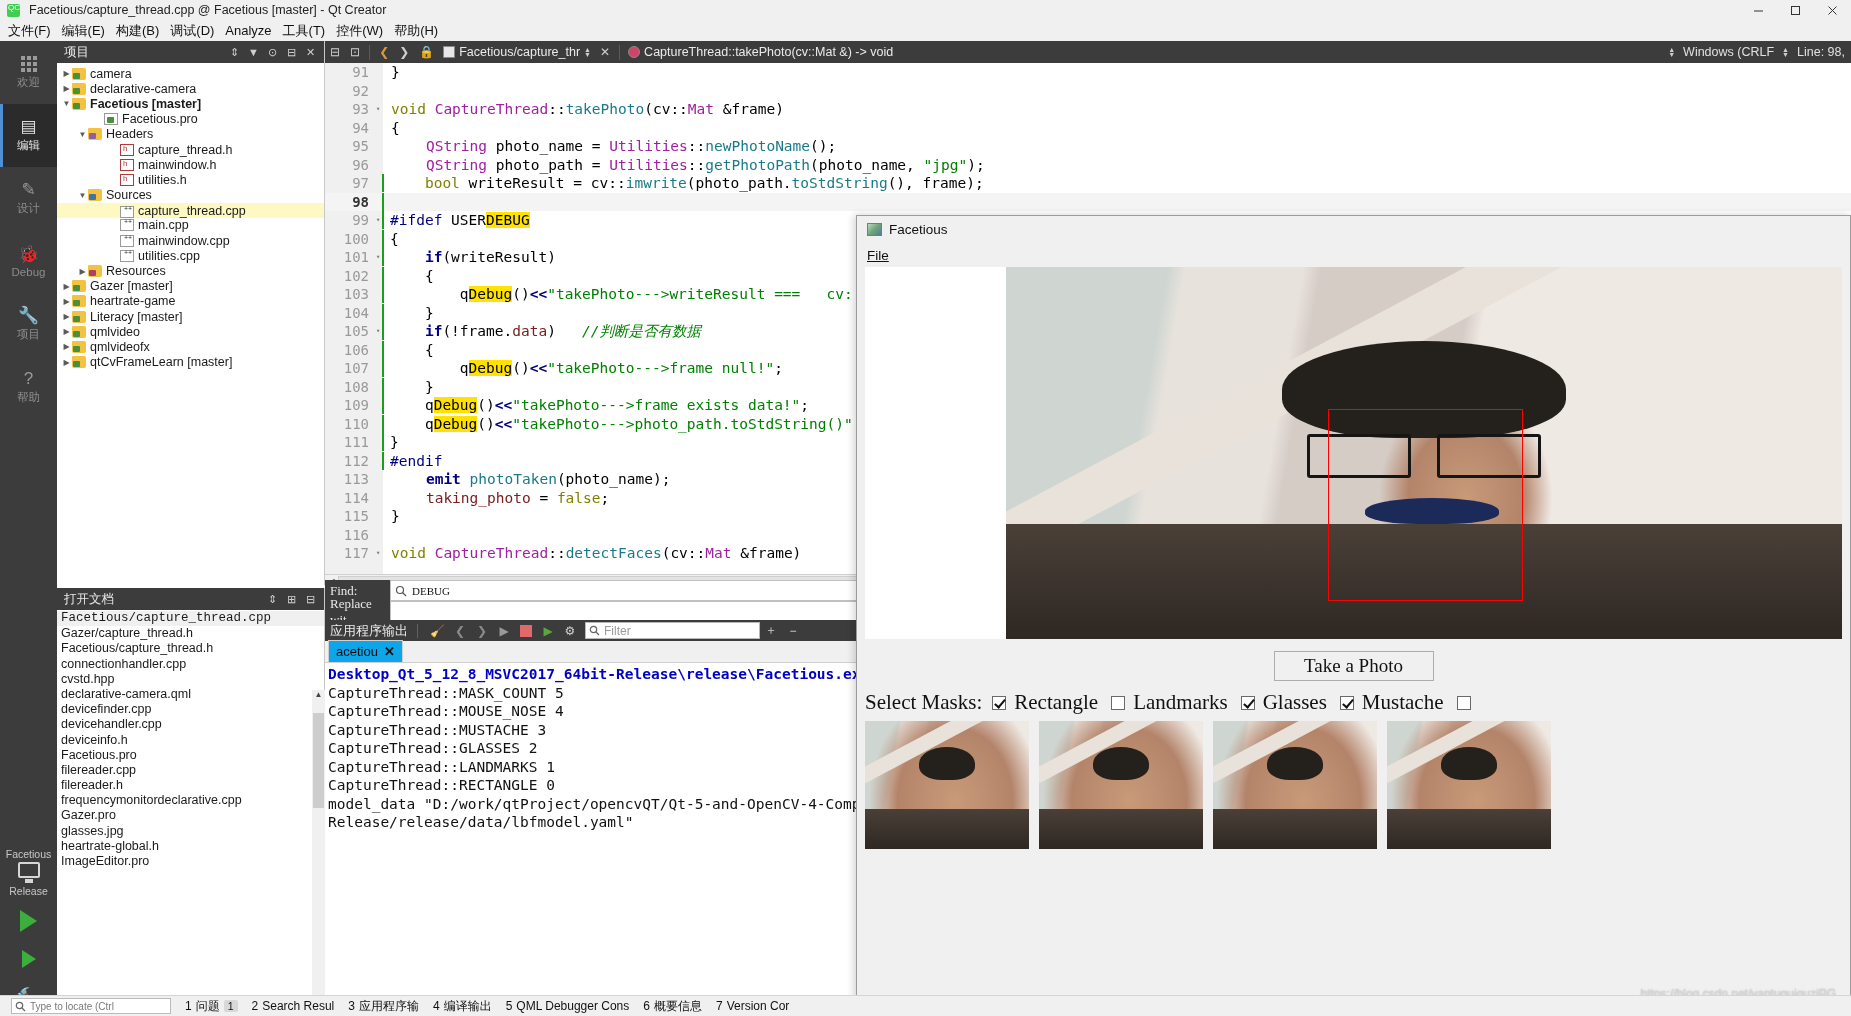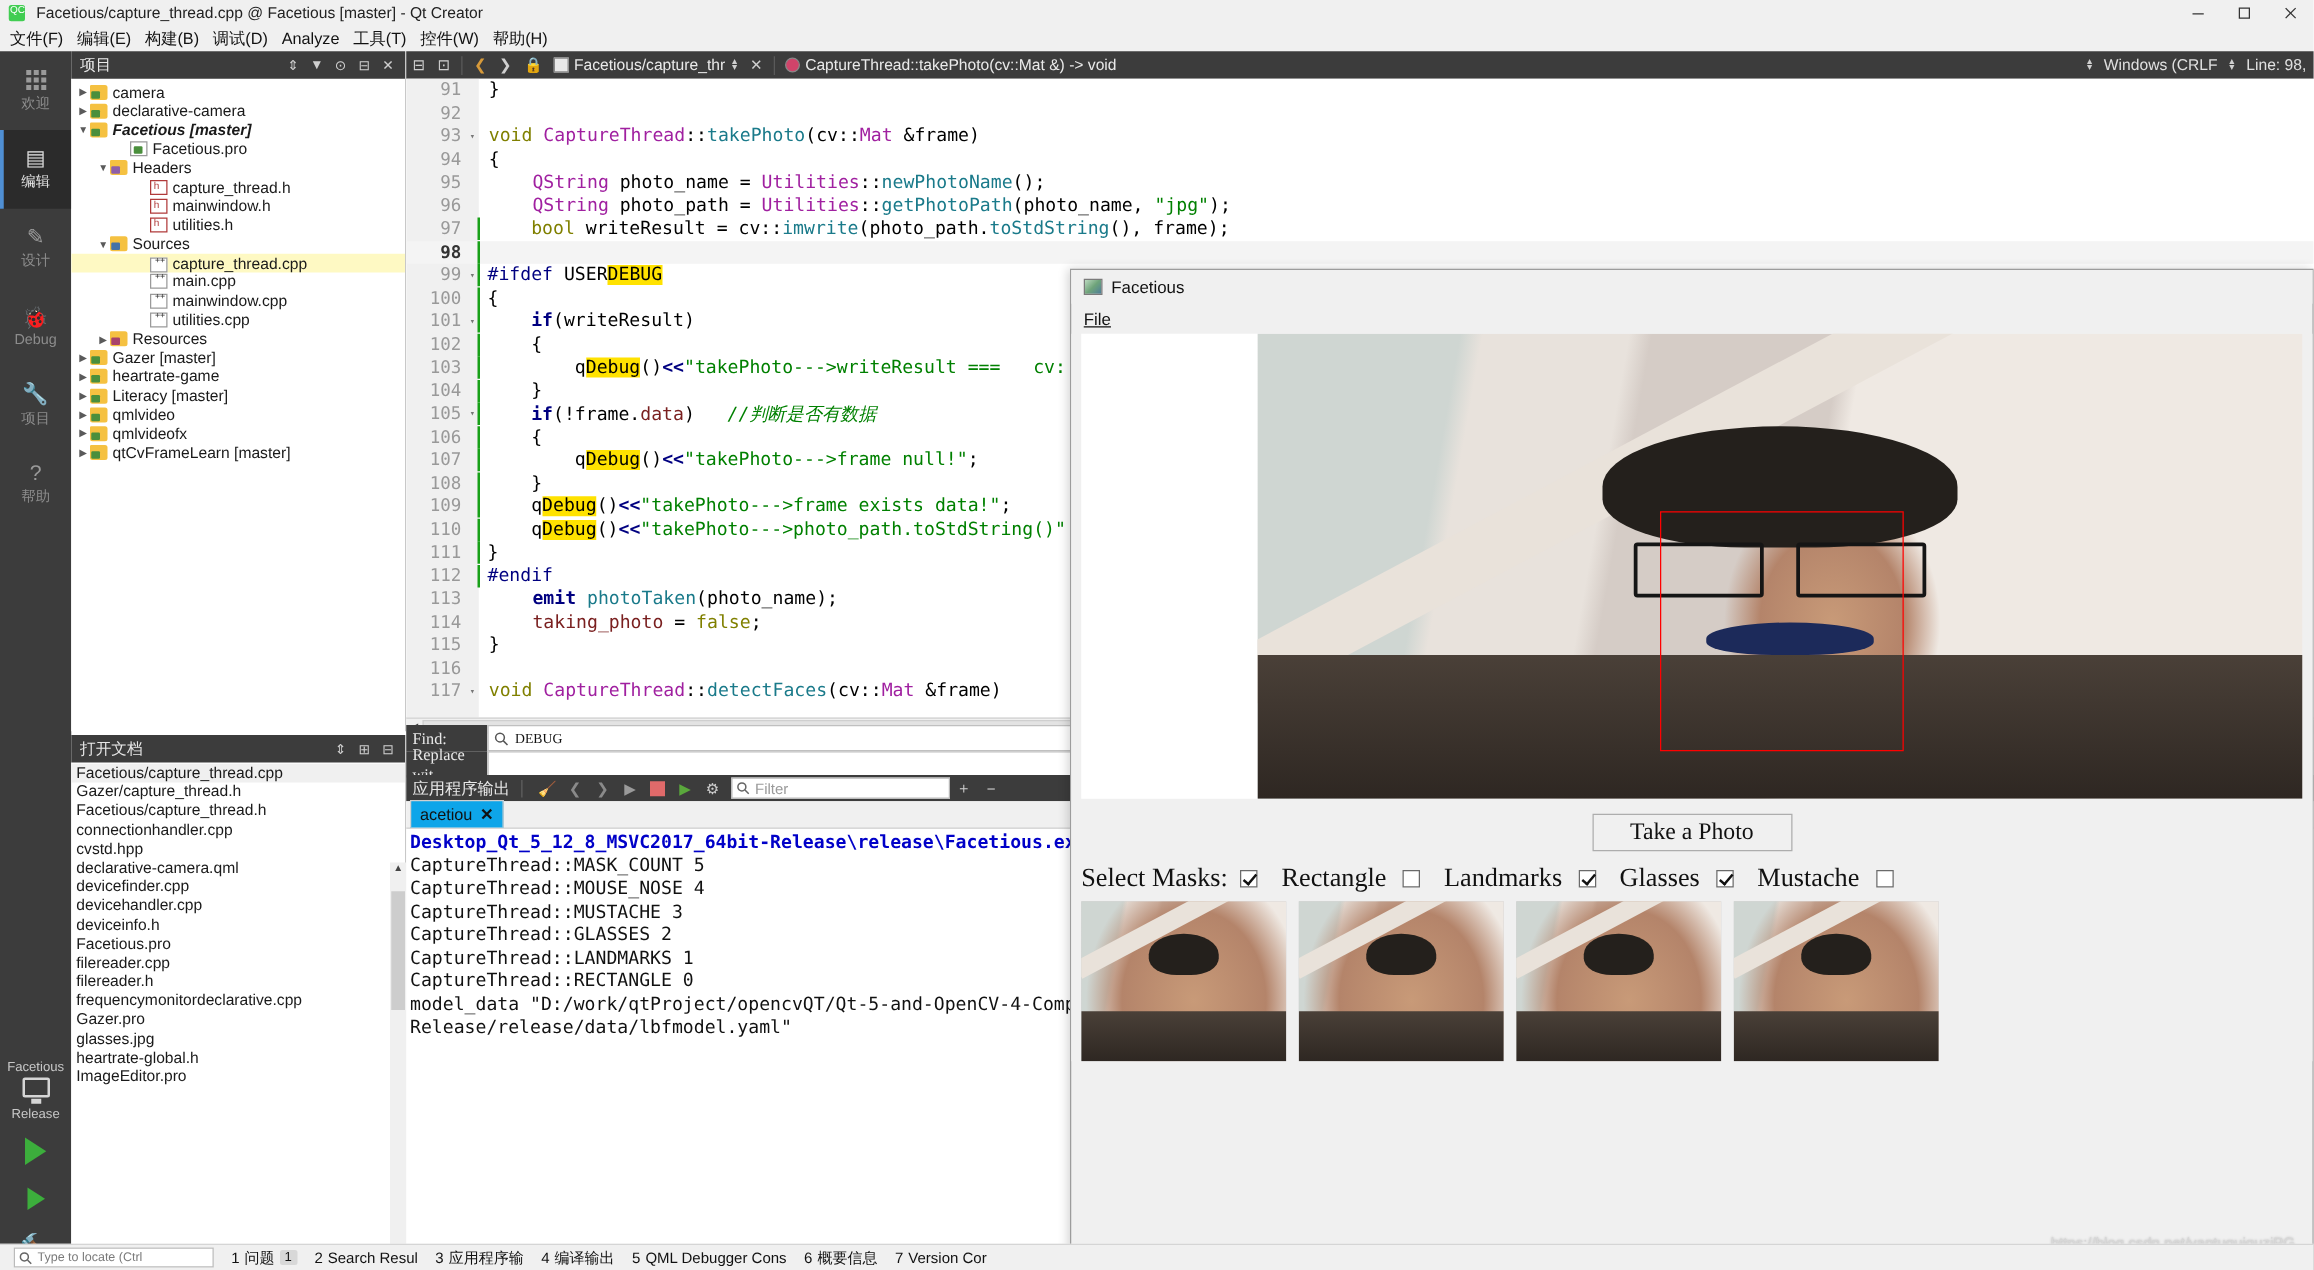--- a/index.html
+++ b/index.html
@@ -68,28 +68,28 @@
     background:#4a8f3c; border-radius:1px; }
   .fol.h:after { background:#8e5ea8; }
   .fol.cpp:after { background:#4472a8; }
   .fol.res:after { background:#a8426a; }
   .doc { width:11px; height:13px; background:#fff; border:1px solid #9a9a9a; }
   .doc.hh { border-color:#b03a3a; }
   .doc.hh:after { content:"h"; position:absolute; left:2px; top:-1px; font-size:8px; color:#b03a3a; }
   .doc.cc:after { content:"++"; position:absolute; left:3px; top:-2px; font-size:7px; color:#333; }
   .doc.pro:after { content:""; position:absolute; left:2px; top:3px; width:7px; height:6px;
     background:#4a8f3c; border-radius:1px; }
-  .bold { font-weight:bold;font-style:italic; }
+  .bold { font-weight:bold; }
 
   
   .openpanel { position:absolute; left:57px; top:588px; width:268px; height:428px;
     background:#fff; border-right:1px solid #c8c8c8; }
   .openlist { font-size:12.5px; color:#1a1a1a; padding-top:1px; }
   .openlist .orow { height:15.2px; padding-left:4px; white-space:nowrap; }
-  .openlist .orow.sel { background:#f0f0f0; }
+  .openlist .orow.sel { background:#f0f0f0;font-family:Liberation Mono, monospace; }
 
   
   .edtoolbar { position:absolute; left:325px; top:41px; width:1526px; height:22px;
     background:#3c3c3c; display:flex; align-items:center; color:#d8d8d8; font-size:12px; }
   .edtoolbar .tbi { padding:0 5px; color:#cfcfcf; font-size:12px; display:flex; align-items:center; }
   .edtoolbar .sep { width:1px; height:15px; background:#5a5a5a; margin:0 4px; }
   .crumb { display:flex; align-items:center; gap:4px; padding:0 4px; }
   .crumb .cico { width:12px; height:12px; background:#e8e8e8; border:1px solid #888; }
   .crumb .ctxt { font-size:12.5px; color:#eaeaea; }
   .spin { display:flex; flex-direction:column; font-size:7px; line-height:5px; color:#cfcfcf; }
@@ -179,21 +179,21 @@
   .videoL { width:141px; background:#fff; }
   .videoM { flex:1; height:372px; position:relative; overflow:hidden; }
   .facebox { position:absolute; left:322px; top:142px; width:195px; height:192px;
     border:1.5px solid #ff0000; }
   .takebtn { margin:12px auto 0; width:160px; height:30px; background:#f0f0f0;
     border:1px solid #adadad; display:flex; align-items:center; justify-content:center;
     font-family:"Liberation Serif", serif; font-size:19px; color:#111; }
   .maskrow { display:flex; align-items:center; gap:0; padding:9px 8px 6px 8px;
     font-family:"Liberation Serif", serif; font-size:21px; color:#111; }
   .maskrow .mlabel { margin-right:10px; }
-  .chk { display:inline-flex; align-items:center; gap:19px; margin-right:13px; }
+  .chk { display:inline-flex; align-items:center; gap:8px; margin-right:13px; }
   .cbox { width:14px; height:14px; border:1px solid #6a6a6a; background:#fff;
     position:relative; display:inline-block; }
   .cbox.on:after { content:""; position:absolute; left:4px; top:0px; width:4px; height:9px;
     border:solid #111; border-width:0 2px 2px 0; transform:rotate(40deg); }
   .thumbs { display:flex; gap:10px; padding:0 8px; }
   .thumb { width:164px; height:128px; overflow:hidden; position:relative; background:#ccc; }
   .watermark { position:absolute; right:6px; bottom:4px; font-size:12px; color:#d8d8d8;
     font-family:"Liberation Sans",sans-serif; text-shadow:0 0 2px rgba(0,0,0,.3); }
 
   

